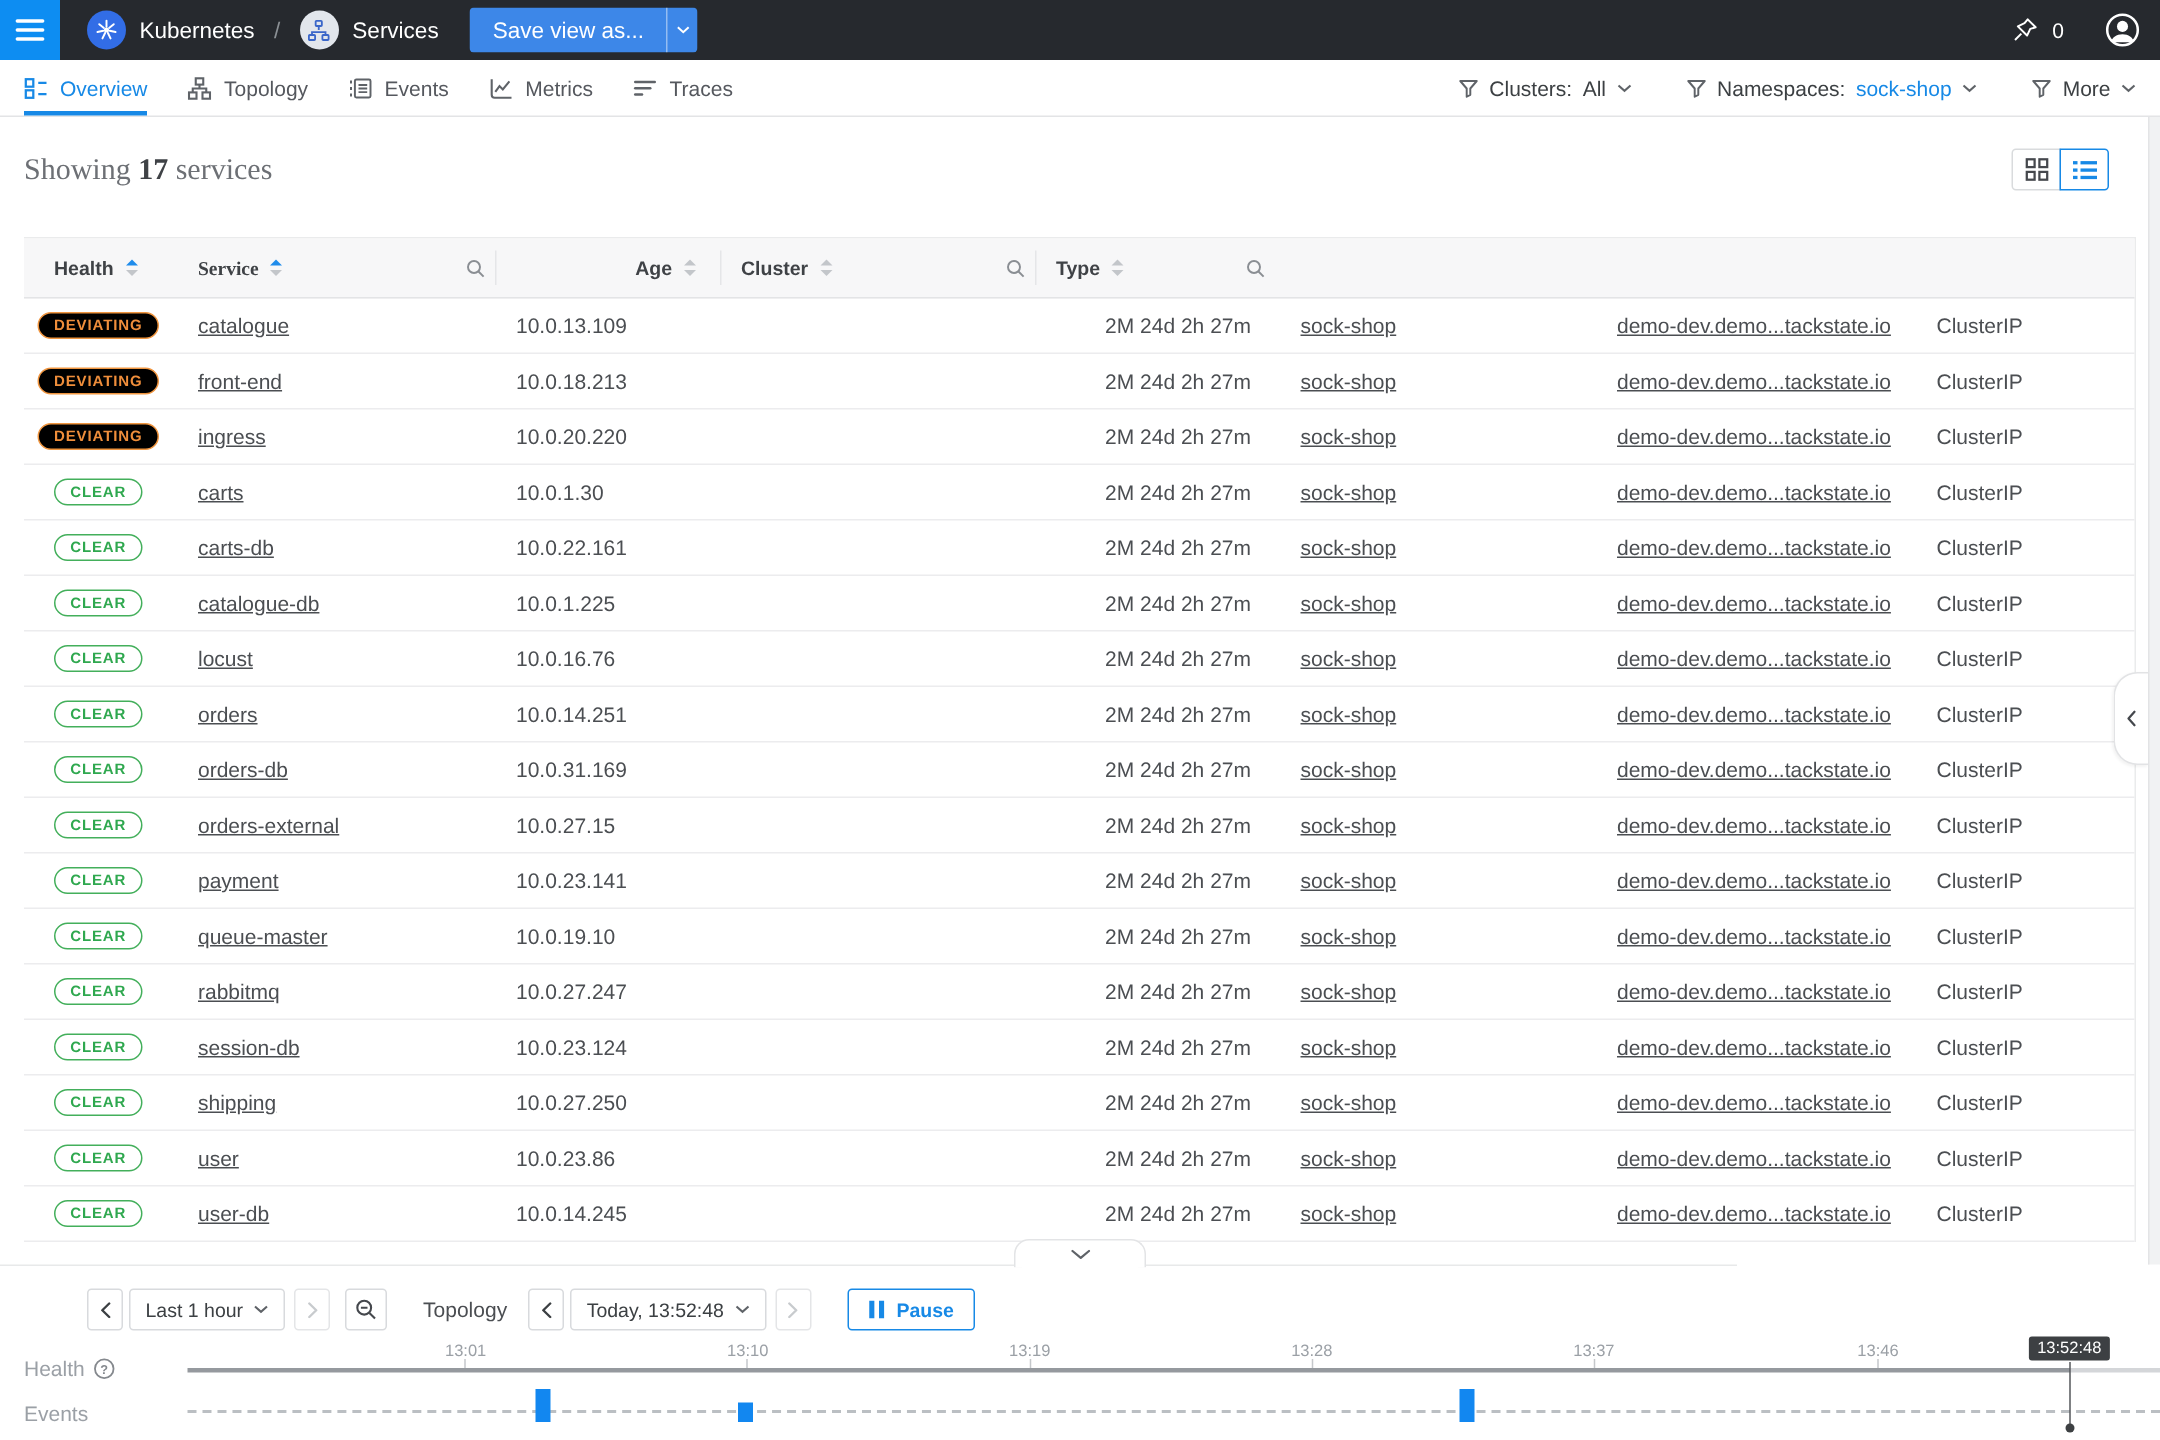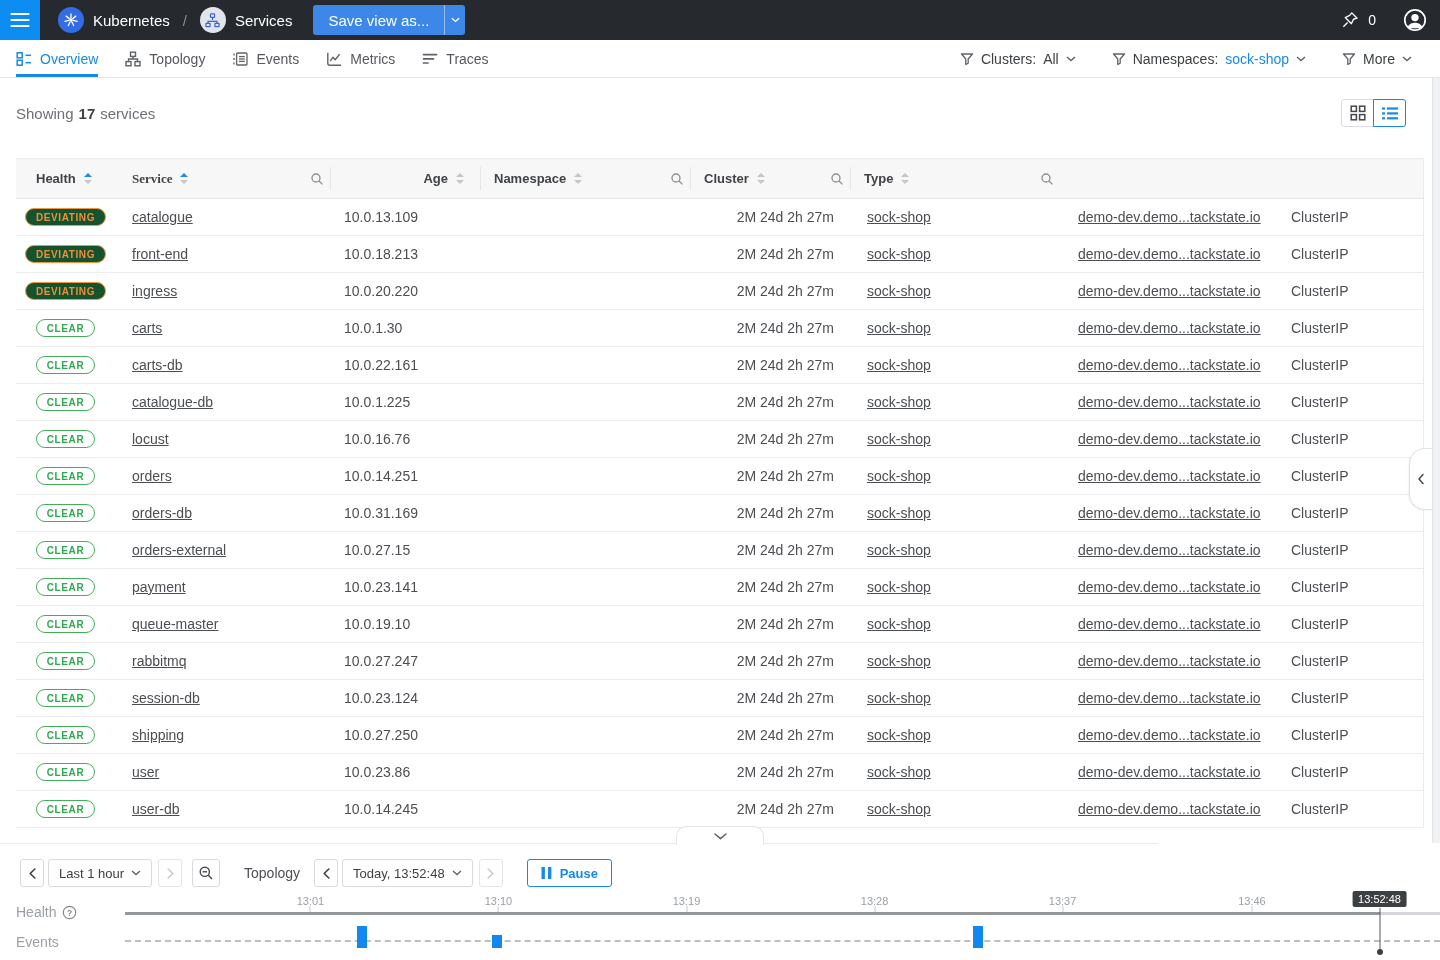--- a/index.html
+++ b/index.html
@@ -26,29 +26,29 @@
   .pin-wrap { display:flex; align-items:center; gap:9px; cursor:pointer; }
   .pin-count { font-size:14px; }
   .avatar-btn { background:none; border:none; cursor:pointer; margin-left:26px; display:flex; }
 
   
   .tabsbar { height:38px; background:#fff; border-bottom:1px solid #e3e4e6; display:flex; align-items:stretch; }
   .tabs { display:flex; padding-left:16px; gap:27px; }
   .tab { display:flex; align-items:center; gap:8px; font-size:14px; color:#55585e; position:relative; cursor:pointer; }
   .tab.active { color:#1789e6; }
   .tab.active::after { content:""; position:absolute; left:0; right:0; bottom:0; height:3px; background:#1789e6; }
-  .filterbar { margin-left:auto; display:flex; align-items:center; gap:36px; padding-right:28px; }
+  .filterbar { margin-left:auto; display:flex; align-items:center; gap:36px; padding-right:16px; }
   .filter { display:flex; align-items:center; gap:7px; font-size:14px; color:#3c4043; cursor:pointer; }
   .filter .fval { color:#3c4043; }
   .filter .fval.hl { color:#1789e6; }
   .filter .fval:empty { display:none; }
 
   
   .summary-row { margin:20px 34px 0 16px; height:30px; display:flex; align-items:center; }
-  .showing { display:flex; gap:5px; font-size:15px; color:#6d7075; }
+  .showing { display:flex; gap:5px; font-size:20px; color:#6d7075;font-family:Liberation Serif, serif; }
   .showing .cnt { color:#3f4246; font-weight:700; }
   .view-toggles { margin-left:auto; display:flex; }
   .toggle-btn { width:33px; height:28px; background:#fff; border:1px solid #d9dbdd; cursor:pointer;
                 display:flex; align-items:center; justify-content:center; }
   .toggle-btn.grid { border-radius:3px 0 0 3px; }
   .toggle-btn.list { border-radius:0 3px 3px 0; border:1px solid #1789e6; margin-left:-1px; }
 
   
   .svc-table { position:absolute; left:16px; top:158px; width:1408px; border-top:1px solid #eaebec;
                border-right:1px solid #eaebec; background:#fff; }
@@ -70,31 +70,31 @@
   .td { font-size:14px; color:#4b4e52; padding-left:14px; white-space:nowrap; }
   .td.c-health { display:flex; justify-content:center; padding-left:0; }
   .td.c-service { padding-left:17px; }
   .td.c-age { text-align:right; padding-right:16px; }
   .td.c-namespace { padding-left:17px; }
   .td.c-cluster { padding-left:18px; }
   .td.c-type { padding-left:21px; }
   .cell-link { color:#4b4e52; text-decoration:underline; cursor:pointer; }
   .badge { display:inline-flex; align-items:center; justify-content:center; height:18px; padding:0 10px;
            border-radius:9px; font-size:10px; font-weight:700; letter-spacing:.6px; cursor:pointer; }
-  .badge.deviating { color:#ef8e3b; border:1px solid #f0953f; background:#14532d; }
+  .badge.deviating { color:#ef8e3b; border:1px solid #f0953f; background:#000000; }
   .badge.clear { color:#2fa84f; border:1px solid #43af5b; background:#fff; }
 
   
   .right-rail { position:absolute; top:78px; right:0; width:8px; height:765px; background:#f1f2f3; border-left:1px solid #e3e4e6; }
   .right-handle { position:absolute; right:8px; top:448px; width:23px; height:62px; background:#fff;
                   border:1px solid #e2e3e5; border-right:none; border-radius:16px 0 0 16px; cursor:pointer;
                   display:flex; align-items:center; justify-content:center; box-shadow:-1px 1px 2px rgba(0,0,0,.05); }
 
   
-  .bottombar { position:absolute; left:0; top:843px; width:1158px; height:117px; background:#fff; border-top:1px solid #e8e9ea; }
+  .bottombar { position:absolute; left:0; top:843px; width:1158px; height:117px; background:#fff; border-top:1px solid #e8e9ea;padding-left:38px; }
   .collapse-tab { position:absolute; left:676px; top:-18px; width:88px; height:19px; background:#fff;
                   border:1px solid #e3e4e6; border-bottom:none; border-radius:10px 10px 0 0; cursor:pointer;
                   display:flex; align-items:center; justify-content:center; }
   .controls { display:flex; align-items:center; margin:15px 0 0 20px; height:28px; }
   .ctl-btn { height:28px; min-width:24px; background:#fff; border:1px solid #d8dadd; border-radius:3px;
              display:flex; align-items:center; justify-content:center; gap:7px; font-size:13px; color:#3c4043;
              cursor:pointer; padding:0 5px; font-family:"Liberation Sans", sans-serif; }
   .ctl-btn.dd { padding:0 10px; }
   .ctl-btn.disabled { border-color:#e4e5e7; cursor:default; }
   .ctl-label { font-size:14px; color:#4b4e52; }
@@ -327,31 +327,20 @@
         </svg>
       </div>
       <div class="th c-age has-div">
         <span>Age</span>
         <span class="sort">
             <i class="au"></i>
             <i class="ad"></i>
           </span>
       </div>
       <div class="th has-div">
-        <span>Namespace</span>
-        <span class="sort">
-            <i class="au"></i>
-            <i class="ad"></i>
-          </span>
-        <svg class="search-ic" width="14" height="14" viewBox="0 0 14 14">
-          <circle cx="6" cy="6" r="4" fill="none" stroke="#8a8e93" stroke-width="1.3"></circle>
-            <line x1="9" y1="9" x2="12.4" y2="12.4" stroke="#8a8e93" stroke-width="1.3"></line>
-        </svg>
-      </div>
-      <div class="th has-div">
         <span>Cluster</span>
         <span class="sort">
             <i class="au"></i>
             <i class="ad"></i>
           </span>
         <svg class="search-ic" width="14" height="14" viewBox="0 0 14 14">
           <circle cx="6" cy="6" r="4" fill="none" stroke="#8a8e93" stroke-width="1.3"></circle>
             <line x1="9" y1="9" x2="12.4" y2="12.4" stroke="#8a8e93" stroke-width="1.3"></line>
         </svg>
       </div>

